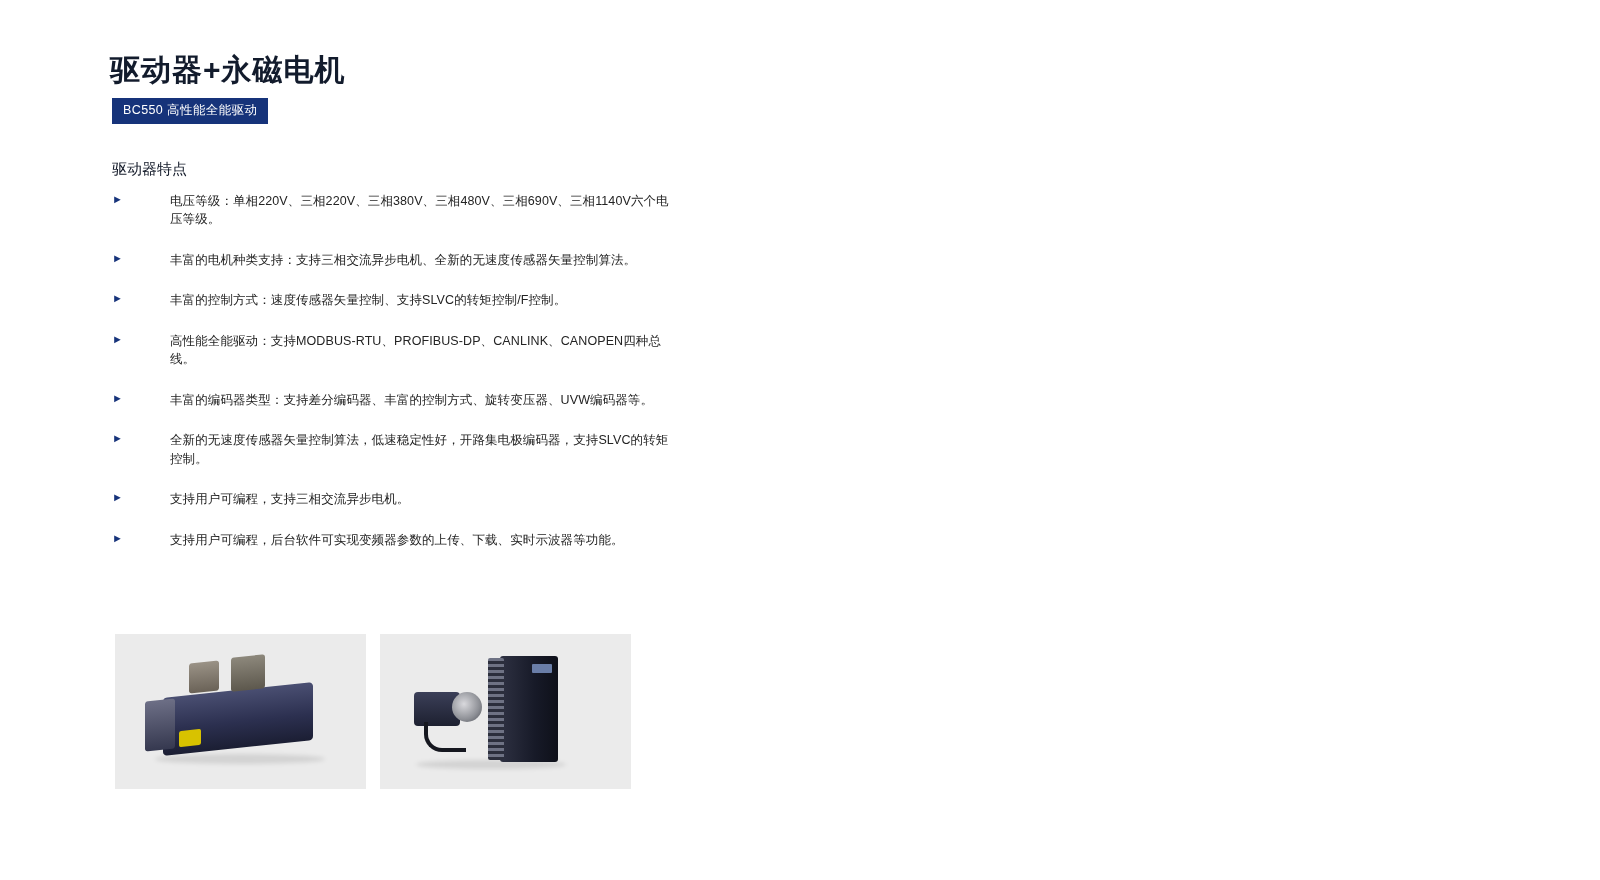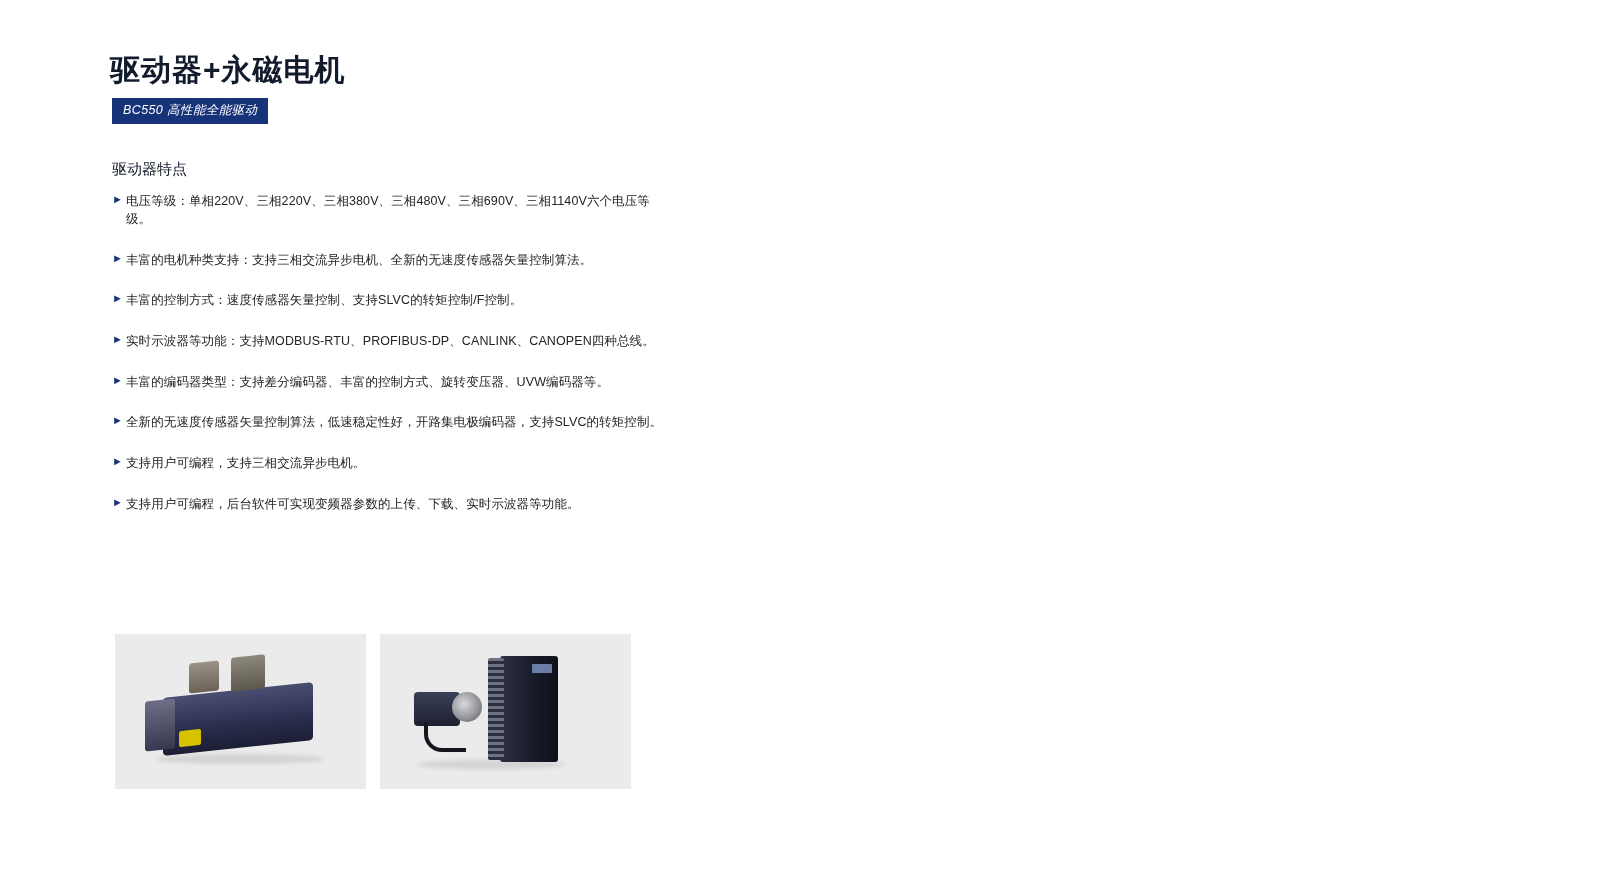--- a/index.html
+++ b/index.html
@@ -43,21 +43,20 @@
     letter-spacing: 1px;
   }
   .subtitle-badge {
     display: inline-block;
     background: #16337a;
     color: #ffffff;
     font-size: 12.5px;
     padding: 4px 11px 5px 11px;
     letter-spacing: 0.4px;
     white-space: nowrap;
-    font-style: italic;
   }
 
   .left-title {
     position: absolute;
     left: 110px;
     top: 50px;
   }
   .left-badge {
     position: absolute;
     left: 112px;
@@ -91,20 +90,21 @@
     flex: 0 0 auto;
     width: 14px;
     margin-top: 2px;
     color: #16337a;
     font-size: 11px;
     line-height: 1;
   }
   .feature-text {
     flex: 1 1 auto;
     letter-spacing: 0.1px;
+    margin-left: 44px;
   }
 
   .photos {
     position: absolute;
     left: 115px;
     top: 634px;
     display: flex;
     gap: 14px;
   }
   .photo {
@@ -265,21 +265,21 @@
       <div class="feature-item">
         <span class="bullet-arrow">►</span>
         <span class="feature-text">丰富的电机种类支持：支持三相交流异步电机、全新的无速度传感器矢量控制算法。</span>
       </div>
       <div class="feature-item">
         <span class="bullet-arrow">►</span>
         <span class="feature-text">丰富的控制方式：速度传感器矢量控制、支持SLVC的转矩控制/F控制。</span>
       </div>
       <div class="feature-item">
         <span class="bullet-arrow">►</span>
-        <span class="feature-text">实时示波器等功能：支持MODBUS-RTU、PROFIBUS-DP、CANLINK、CANOPEN四种总线。</span>
+        <span class="feature-text">高性能全能驱动：支持MODBUS-RTU、PROFIBUS-DP、CANLINK、CANOPEN四种总线。</span>
       </div>
       <div class="feature-item">
         <span class="bullet-arrow">►</span>
         <span class="feature-text">丰富的编码器类型：支持差分编码器、丰富的控制方式、旋转变压器、UVW编码器等。</span>
       </div>
       <div class="feature-item">
         <span class="bullet-arrow">►</span>
         <span class="feature-text">全新的无速度传感器矢量控制算法，低速稳定性好，开路集电极编码器，支持SLVC的转矩控制。</span>
       </div>
       <div class="feature-item">

